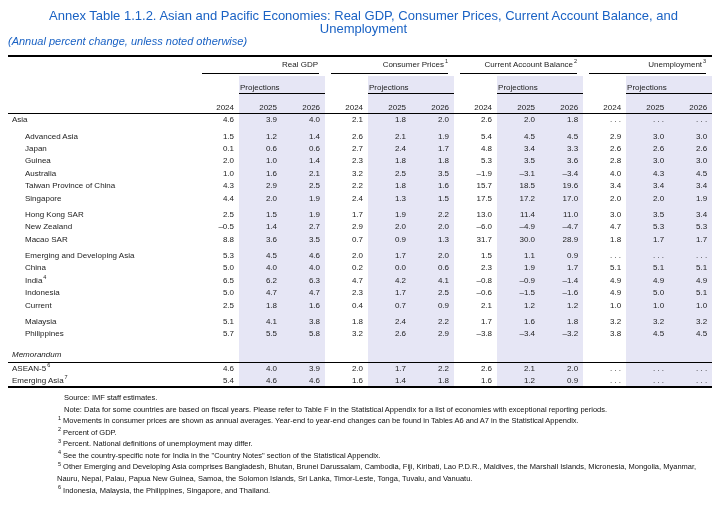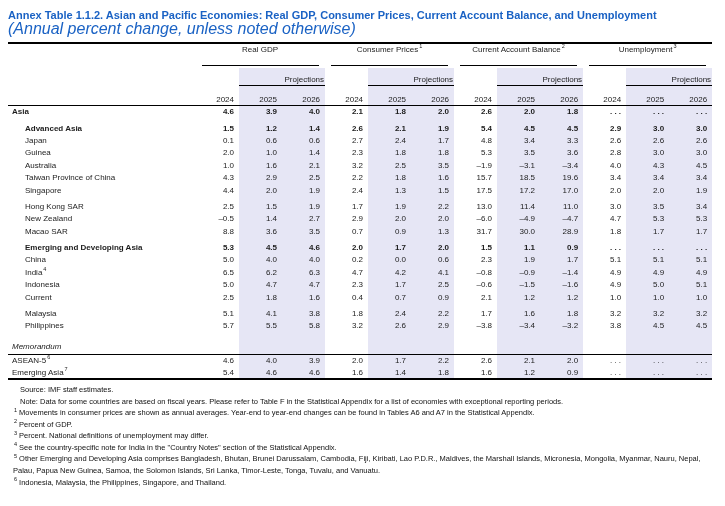--- a/index.html
+++ b/index.html
@@ -1,46 +1,46 @@
 <!DOCTYPE html>
 <html><head>
 <meta charset="utf-8">
 <style>
   html,body{margin:0;padding:0;background:#fff;}
   .page{
     position:relative;width:725px;height:506px;box-sizing:border-box;
     background:#fff;overflow:hidden;padding:9px 6px 0 8px;
     font-family:"Liberation Sans","DejaVu Sans",sans-serif;color:#1c1c1c;
   }
-  .title{color:#1A62C4;font-weight:bold;font-size:11px;line-height:13px;}
-  .subtitle{color:#1A62C4;font-style:italic;font-size:16px;line-height:13px;margin-bottom:7px;}
+  .title{color:#1A62C4;font-weight:normal;font-size:13px;line-height:13px;text-align:center;}
+  .subtitle{color:#1A62C4;font-style:italic;font-size:11px;line-height:13px;margin-bottom:7px;}
   table.main{border-collapse:collapse;table-layout:fixed;width:704px;}
   table.main td{font-size:8px;line-height:9px;vertical-align:middle;overflow:hidden;white-space:nowrap;}
   col.c-label{width:188px;}
   col.c-num{width:43px;}
   .band{background:#E6E6F5;}
   tr.grp-row td{border-top:2px solid #000;height:17px;vertical-align:bottom;}
-  .grp-inner{border-bottom:1px solid #000;margin:0 5px 1px 5px;text-align:center;padding-bottom:11px;}
+  .grp-inner{border-bottom:1px solid #000;margin:0 5px 1px 5px;text-align:right;padding-bottom:4px;}
   tr.proj-row td{height:15px;vertical-align:bottom;}
-  td.proj{border-bottom:1px solid #000;text-align:right;}
+  td.proj{border-bottom:1px solid #000;text-align:left;}
   tr.years-row td{border-bottom:1px solid #000;height:17px;vertical-align:bottom;}
   tr.years-row td.lbl{text-align:left;}
   tbody tr{height:12.4px;}
   tbody tr.spacer{height:4px;}
   tbody tr.section{height:14px;}
   tbody tr.section td{border-bottom:1px solid #000;}
   tbody tr.last td{border-bottom:2px solid #000;}
   td.num{text-align:right;padding-right:5px;}
   td.lbl{padding-left:4px;}
   td.lbl.indent{padding-left:17px;}
-  .bold{font-weight:bold;}
+  .bold{font-weight:normal;}
   .italic{font-style:italic;}
   sup{font-size:5.5px;vertical-align:super;line-height:0;margin-left:1px;}
   .footnotes{margin-top:4px;font-size:7.5px;line-height:11.6px;color:#111;}
-  .fn{padding-left:5px;}
+  .fn{padding-left:5px;margin-left:44px;}
   .fn.plain{padding-left:12px;}
 </style>
 </head>
 <body>
 
 <div class="page">
   <div class="title">Annex Table 1.1.2. Asian and Pacific Economies: Real GDP, Consumer Prices, Current Account Balance, and Unemployment</div>
   <div class="subtitle">(Annual percent change, unless noted otherwise)</div>
 
   <table class="main">

